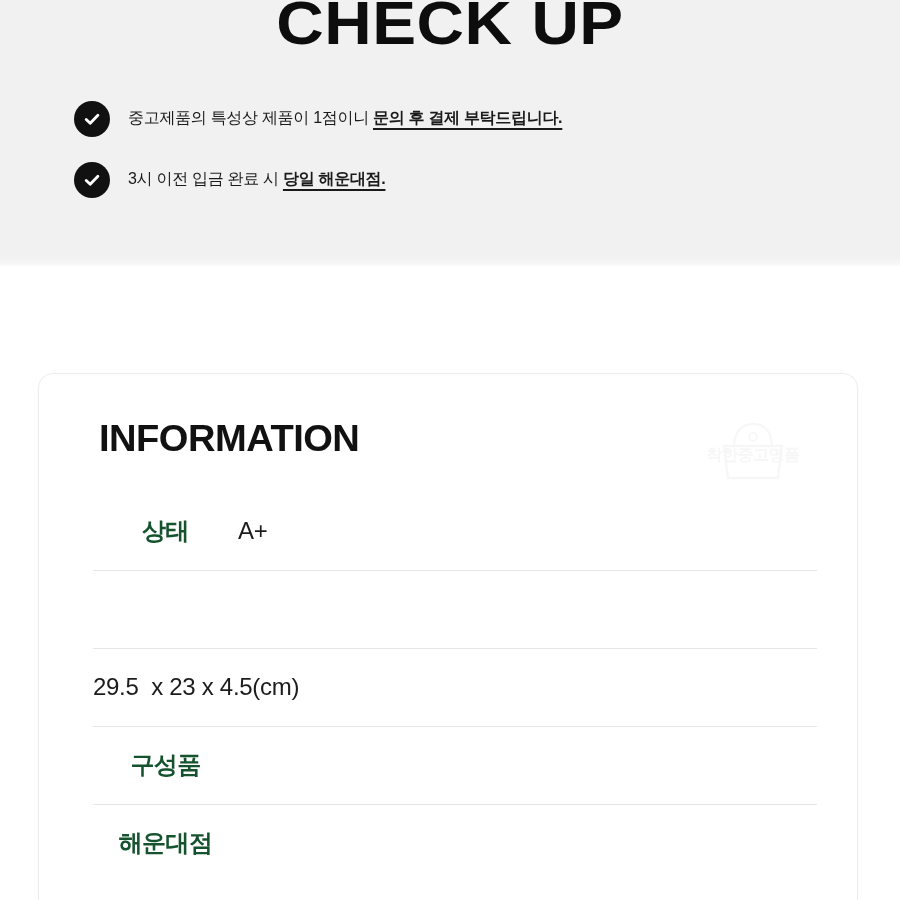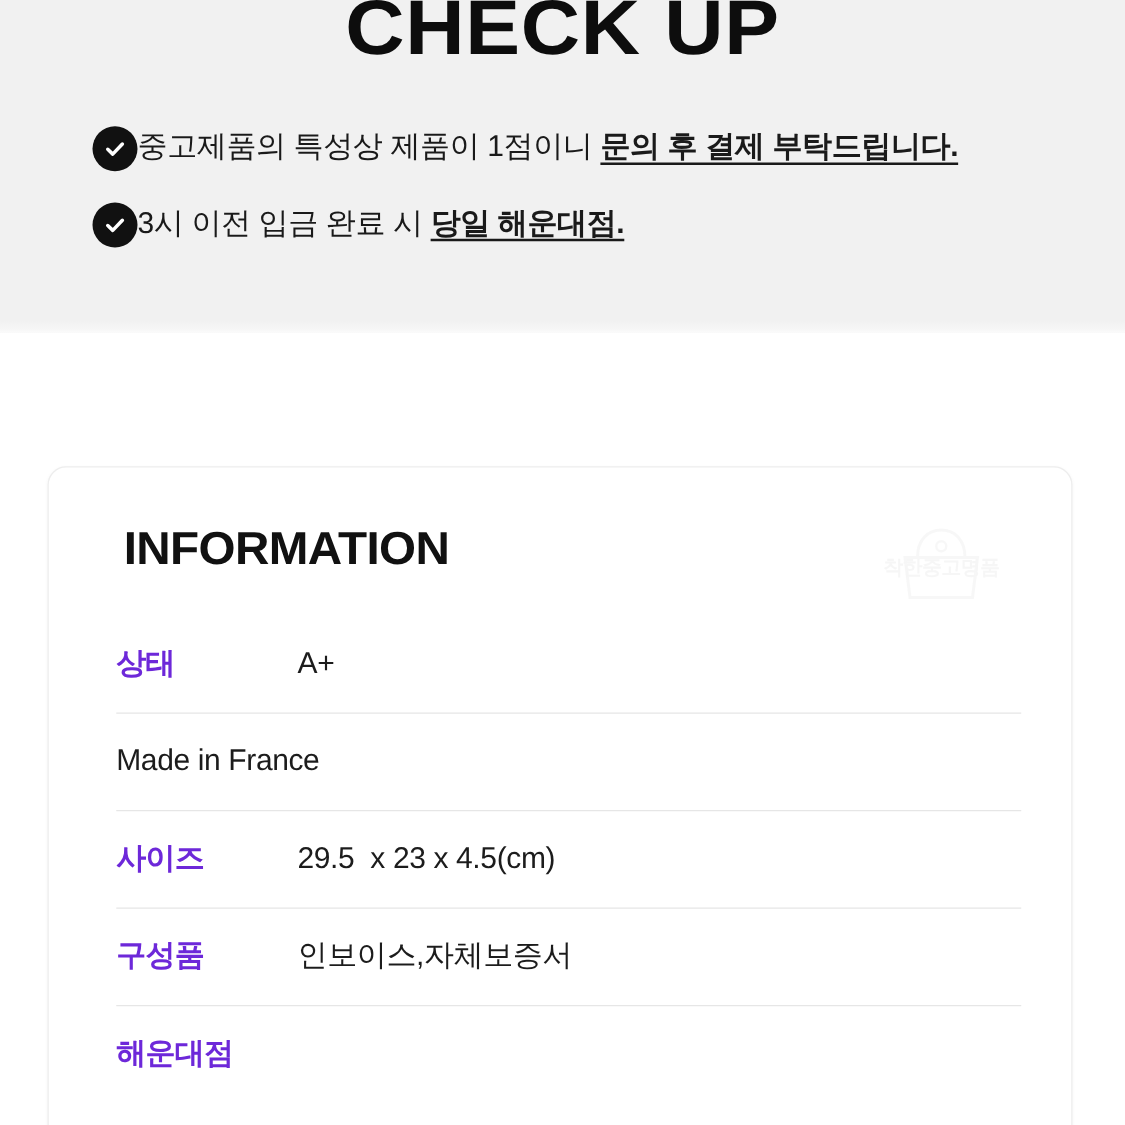--- a/index.html
+++ b/index.html
@@ -68,21 +68,22 @@
     background: #111111;
     display: flex;
     align-items: center;
     justify-content: center;
     margin-top: 1px;
   }
 
   .check-icon svg { display: block; }
 
   .check-text {
-    font-size: 24px;
+    margin-left: 18px;
+    font-size: 16px;
     line-height: 36px;
     color: #1a1a1a;
     font-weight: 400;
     white-space: nowrap;
     letter-spacing: -0.3px;
   }
 
   .check-text .em {
     font-weight: 700;
     text-decoration: underline;
@@ -168,22 +169,23 @@
     width: 100%;
     height: 1px;
     background: #e6e6e6;
   }
 
   .spec-label {
     flex: 0 0 145px;
     font-size: 24px;
     line-height: 30px;
     font-weight: 700;
-    color: #6d28d9;
+    color: #14532d;
     letter-spacing: -0.6px;
+    text-align: center;
   }
 
   .spec-value {
     flex: 1 1 auto;
     font-size: 24px;
     line-height: 30px;
     font-weight: 400;
     color: #1c1c1c;
     letter-spacing: -0.3px;
     white-space: pre;
@@ -233,31 +235,28 @@
   </div>
 
   <div class="spec-table">
 
     <div class="spec-row">
       <div class="spec-label">상태</div>
       <div class="spec-value">A+</div>
     </div>
 
     <div class="spec-row">
-      <div class="spec-value">Made in France</div>
-    </div>
-
-    <div class="spec-row">
-      <div class="spec-label">사이즈</div>
+    </div>
+
+    <div class="spec-row">
       <div class="spec-value">29.5  x 23 x 4.5(cm)</div>
     </div>
 
     <div class="spec-row">
       <div class="spec-label">구성품</div>
-      <div class="spec-value">인보이스,자체보증서</div>
     </div>
 
     <div class="spec-row">
       <div class="spec-label">해운대점</div>
     </div>
 
   </div>
 </section>
 
 </body></html>

